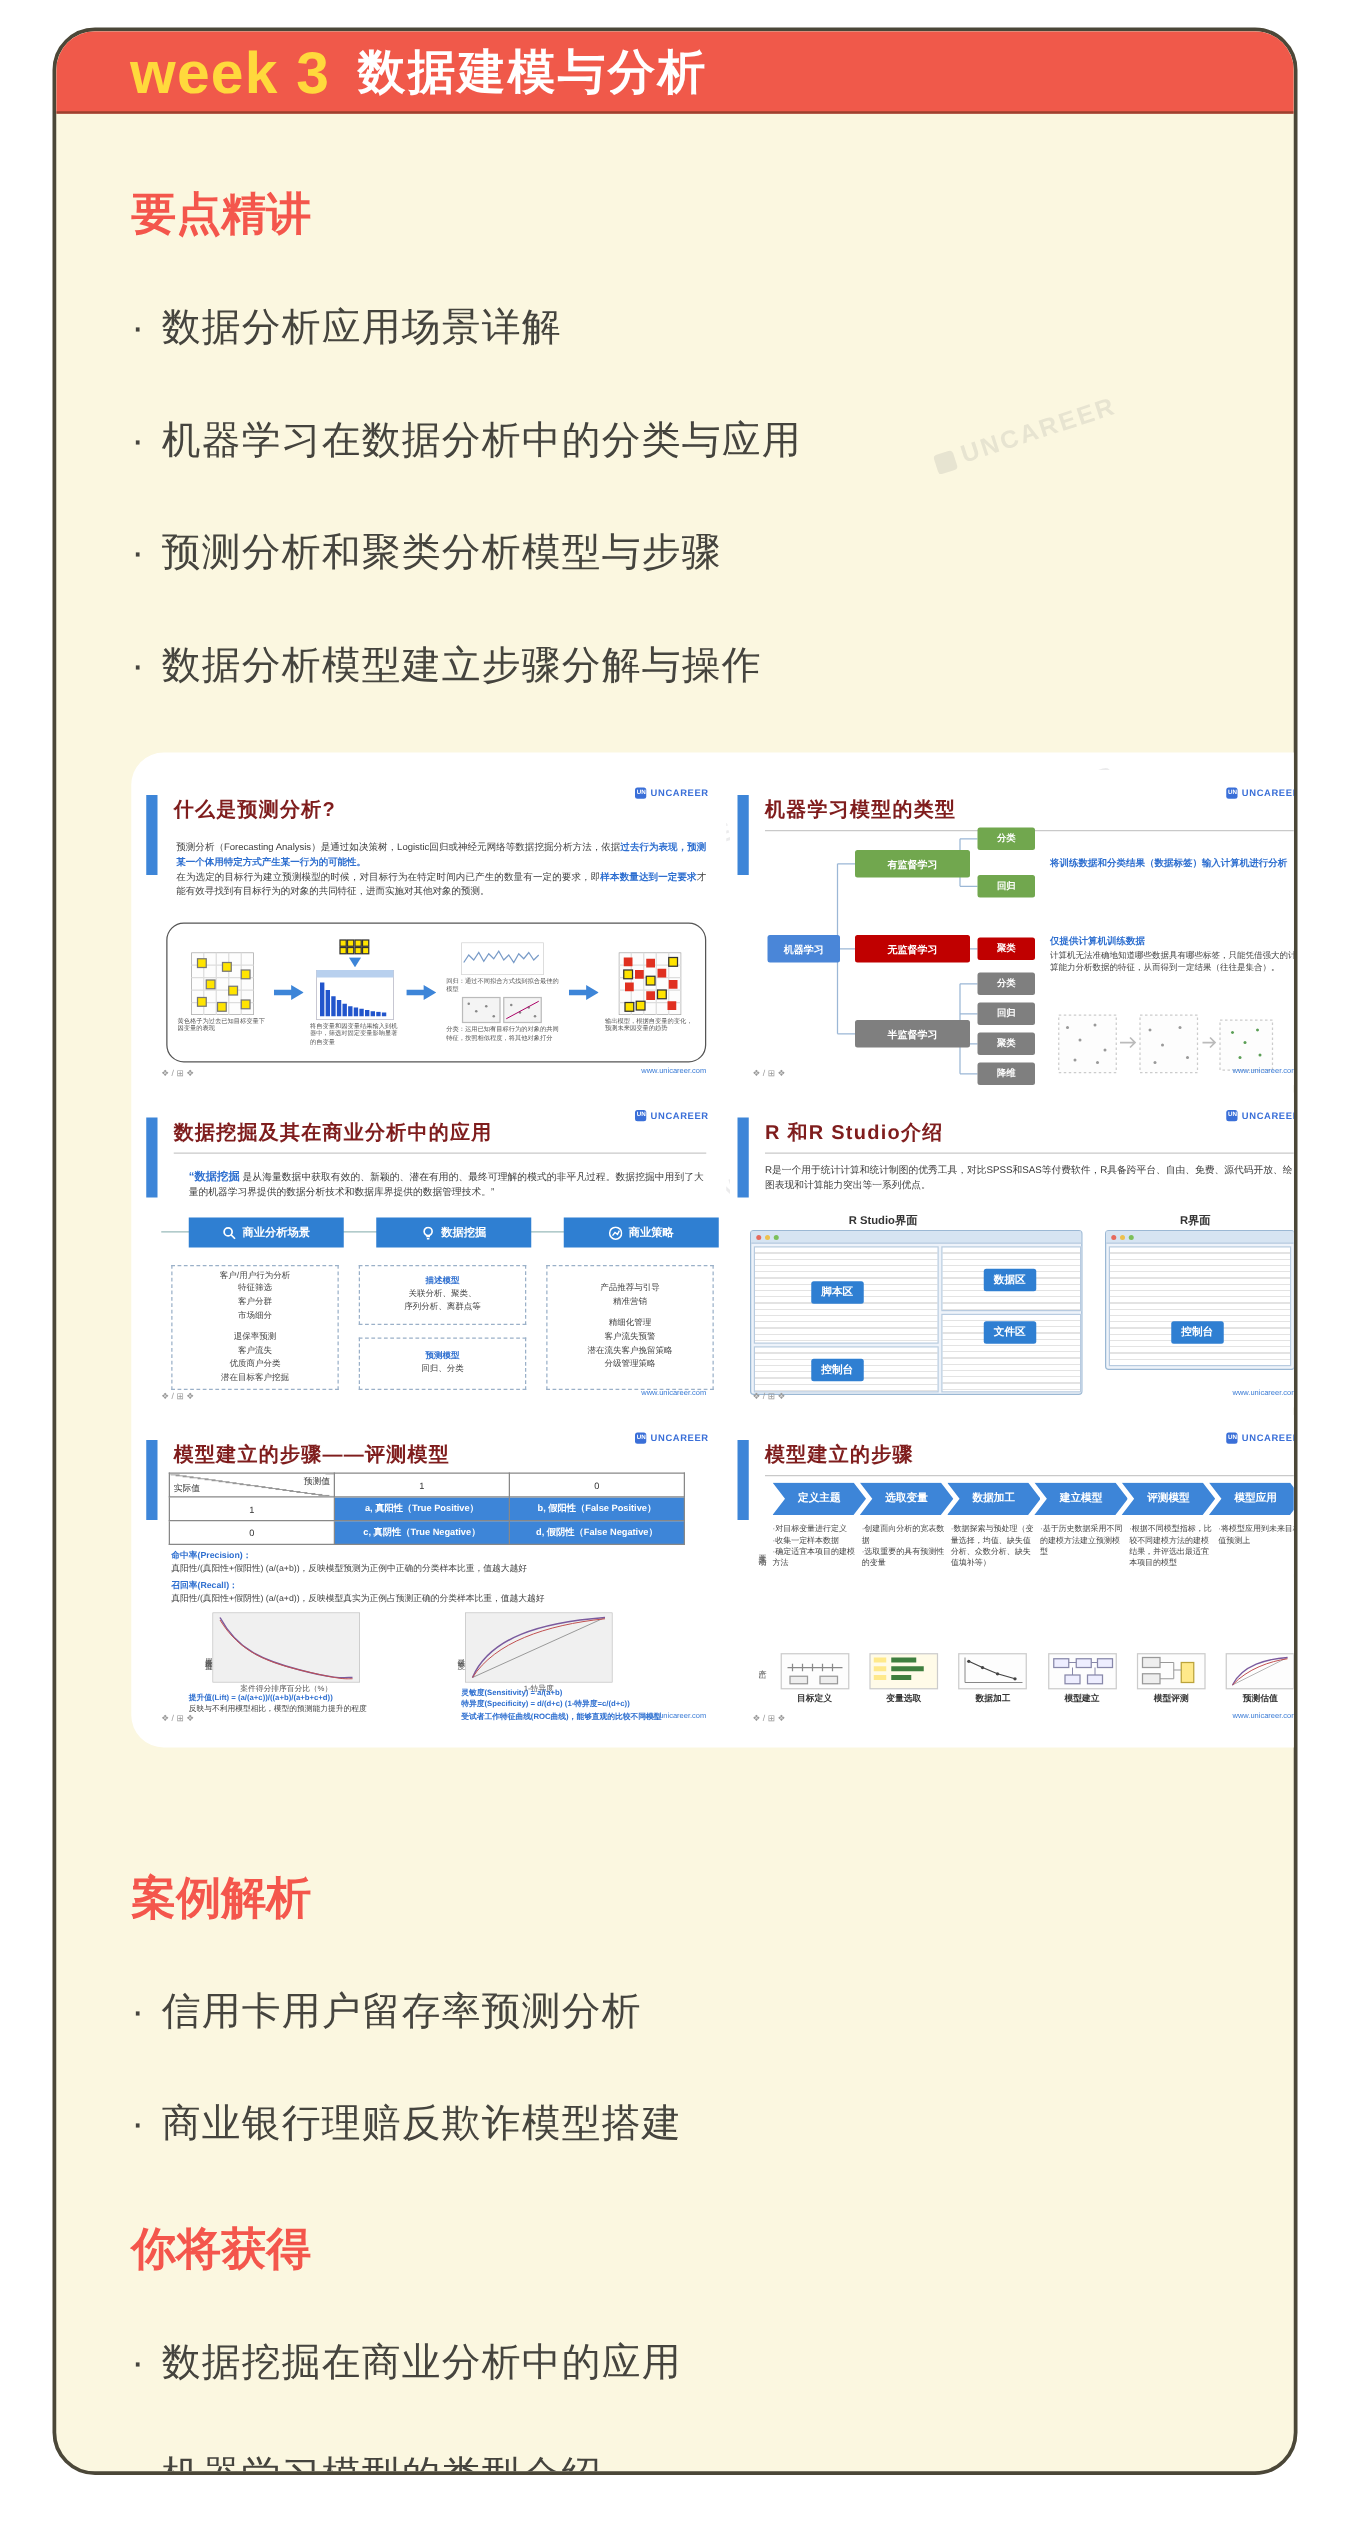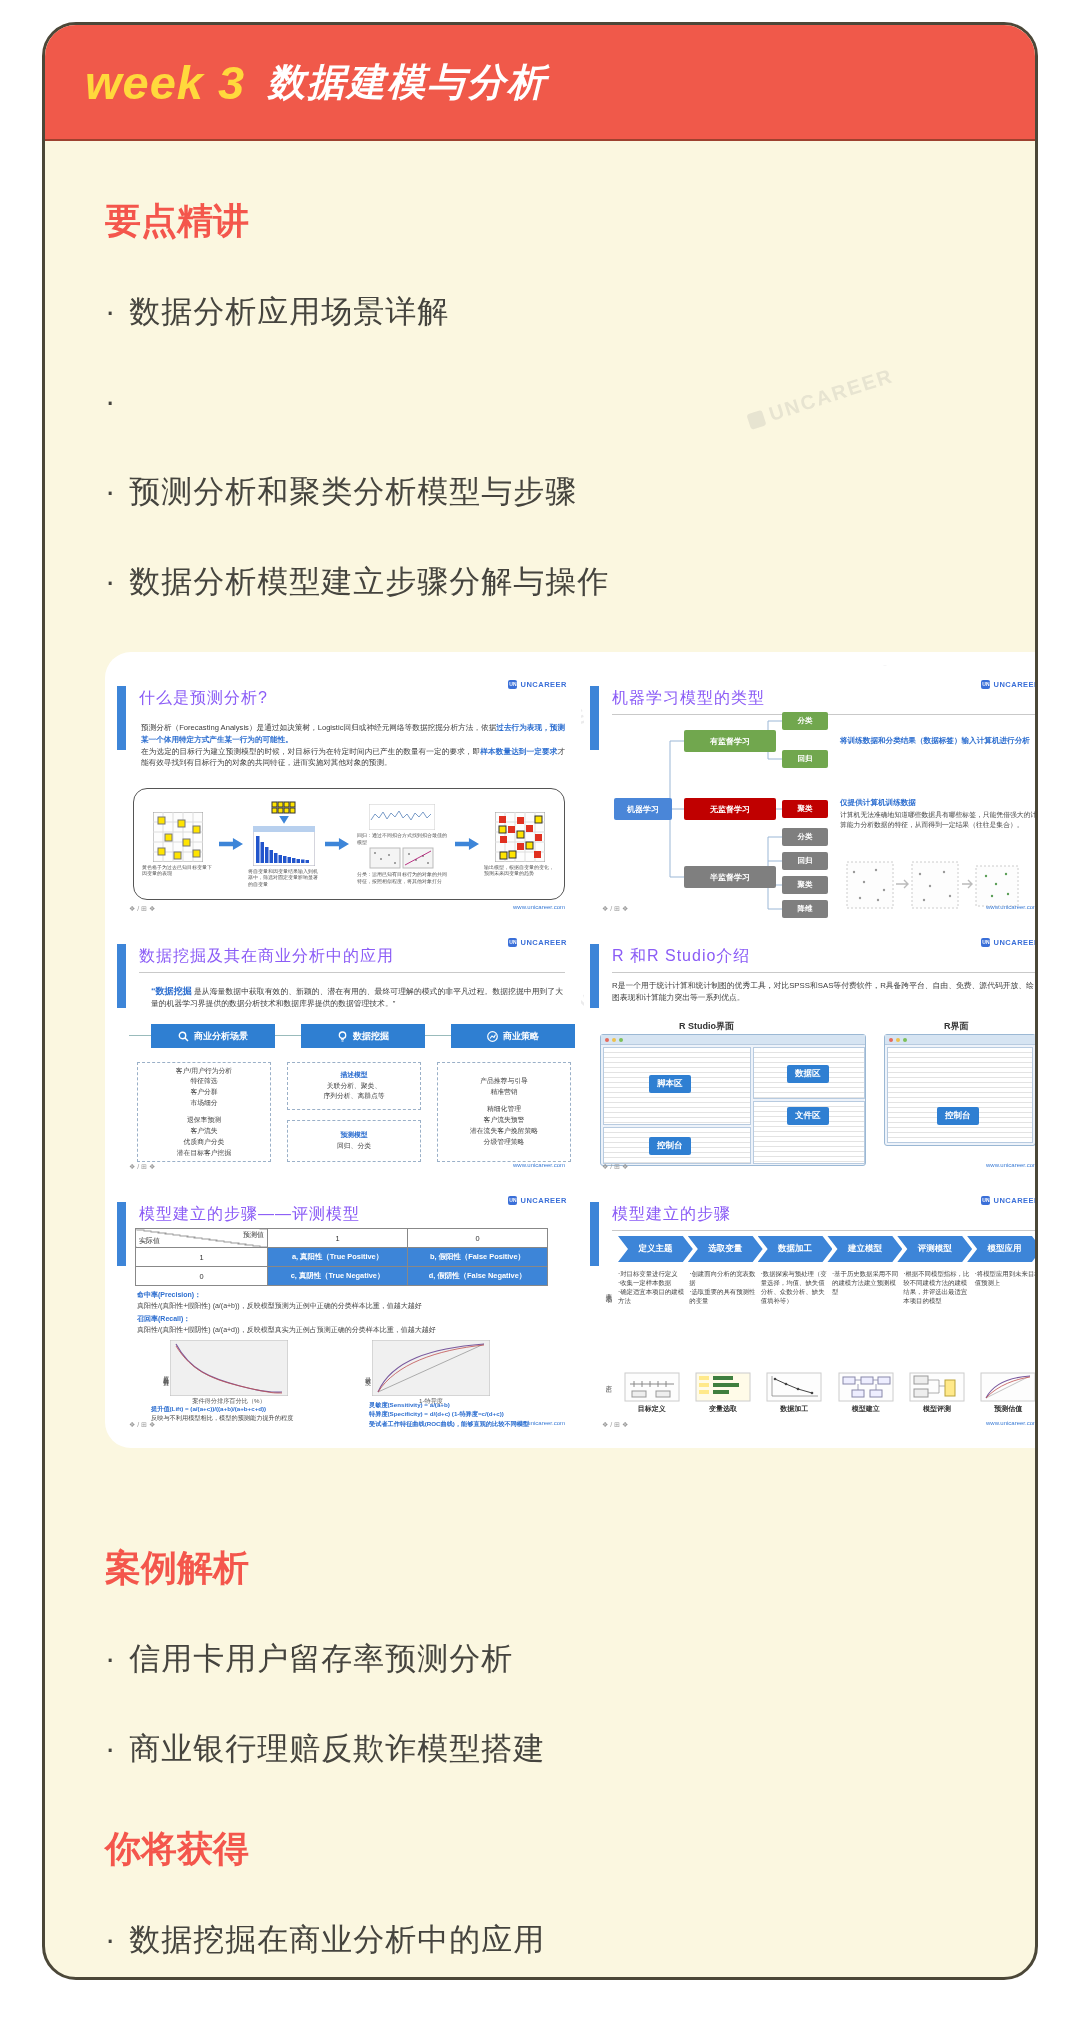--- a/index.html
+++ b/index.html
@@ -7,43 +7,43 @@
   body {
     width:1080px; height:2019px; position:relative;
     font-family:"Liberation Sans","DejaVu Sans",sans-serif;
   }
   .card {
     position:absolute; left:42px; top:22px; width:996px; height:1958px;
     background:#fbf7e0; border:3px solid #4b4738; border-radius:34px;
     overflow:hidden;
   }
   .card-header {
-    height:116px; background:#f0594a; border-bottom:2px solid rgba(90,45,25,.55);
-    display:flex; align-items:center; gap:22px; padding:0 0 0 40px;font-style:italic;
+    height:66px; background:#f0594a; border-bottom:2px solid rgba(90,45,25,.55);
+    display:flex; align-items:center; gap:22px; padding:0 0 0 59px;
   }
   .week { font-size:47px; font-weight:bold; color:#ffd93c; letter-spacing:1px; }
   .htitle { font-size:38px; font-weight:bold; color:#ffffff; letter-spacing:2px; }
   .content { padding:0 40px 0 60px; position:relative; }
   h2.sec { font-size:36px; font-weight:bold; color:#f4564c; margin-top:56px; margin-bottom:46px; }
   .bullet { display:flex; gap:14px; align-items:flex-start; margin-bottom:50px; }
   .dot { font-size:31px; color:#45443e; line-height:40px; }
   .btxt { font-size:31px; color:#45443e; line-height:40px; letter-spacing:1px; }
 
   
   .slides-card {
     width:958px; margin:14px 0 14px -42px; position:relative; left:42px;
     background:#ffffff; border-radius:26px; padding:14px 6px;
     display:grid; grid-template-columns:1fr 1fr; row-gap:6px;
   }
   .slide {
     width:470px; height:252px; position:relative; overflow:hidden;
     background:#ffffff; color:#333;
   }
   .accent { position:absolute; left:6px; top:20px; width:9px; height:64px; background:#3d85d8; }
-  .stitle { position:absolute; left:28px; top:22px; font-size:16px; font-weight:normal; color:#8b5cf6; letter-spacing:1px; }
+  .stitle { position:absolute; left:28px; top:22px; font-size:16px; font-weight:bold; color:#7f1d1d; letter-spacing:1px; }
   .srule { position:absolute; left:28px; right:16px; top:48px; border-top:1px solid #c9c9c9; }
   .slogo { position:absolute; top:14px; right:14px; display:flex; align-items:center; gap:3px; }
   .slogo .sq { width:9px; height:9px; background:#3a6fd8; border-radius:2px; color:#fff; font-size:5px; font-weight:bold; text-align:center; line-height:9px; }
   .slogo .lt { font-size:7.5px; font-weight:bold; color:#3a6fd8; letter-spacing:.5px; }
   .site { position:absolute; right:16px; bottom:8px; font-size:6px; color:#3a7bd5; }
   .pager { position:absolute; left:18px; bottom:5px; font-size:7px; color:#999; }
   .pre { white-space:pre-line; }
   .bluebold { color:#2e6fd0; font-weight:bold; }
 
   
@@ -134,20 +134,21 @@
   <div class="content">
     <span class="wm" style="left:700px;top:190px">UNCAREER</span>
 
     <h2 class="sec">要点精讲</h2>
     <div class="bullet">
       <span class="dot">·</span>
       <span class="btxt">数据分析应用场景详解</span>
     </div>
     <div class="bullet">
       <span class="dot">·</span>
+      <span class="btxt">机器学习在数据分析中的分类与应用</span>
     </div>
     <div class="bullet">
       <span class="dot">·</span>
       <span class="btxt">预测分析和聚类分析模型与步骤</span>
     </div>
     <div class="bullet">
       <span class="dot">·</span>
       <span class="btxt">数据分析模型建立步骤分解与操作</span>
     </div>
 

